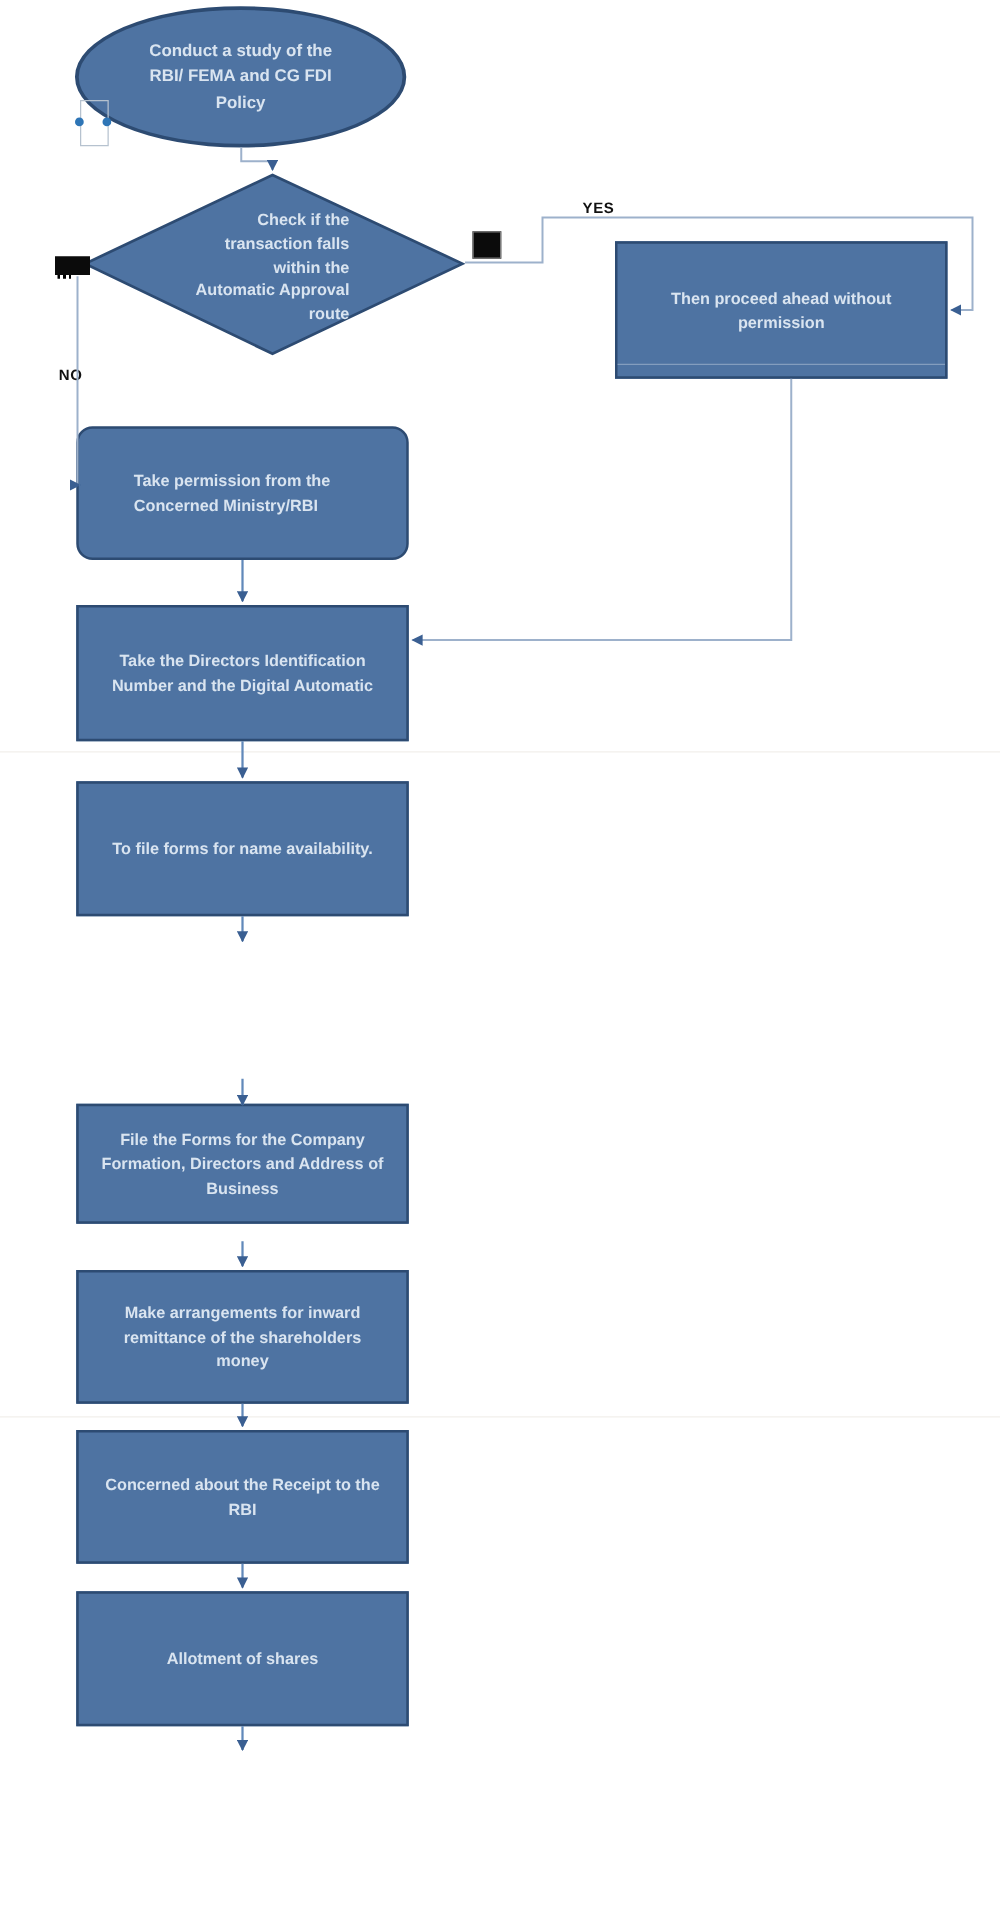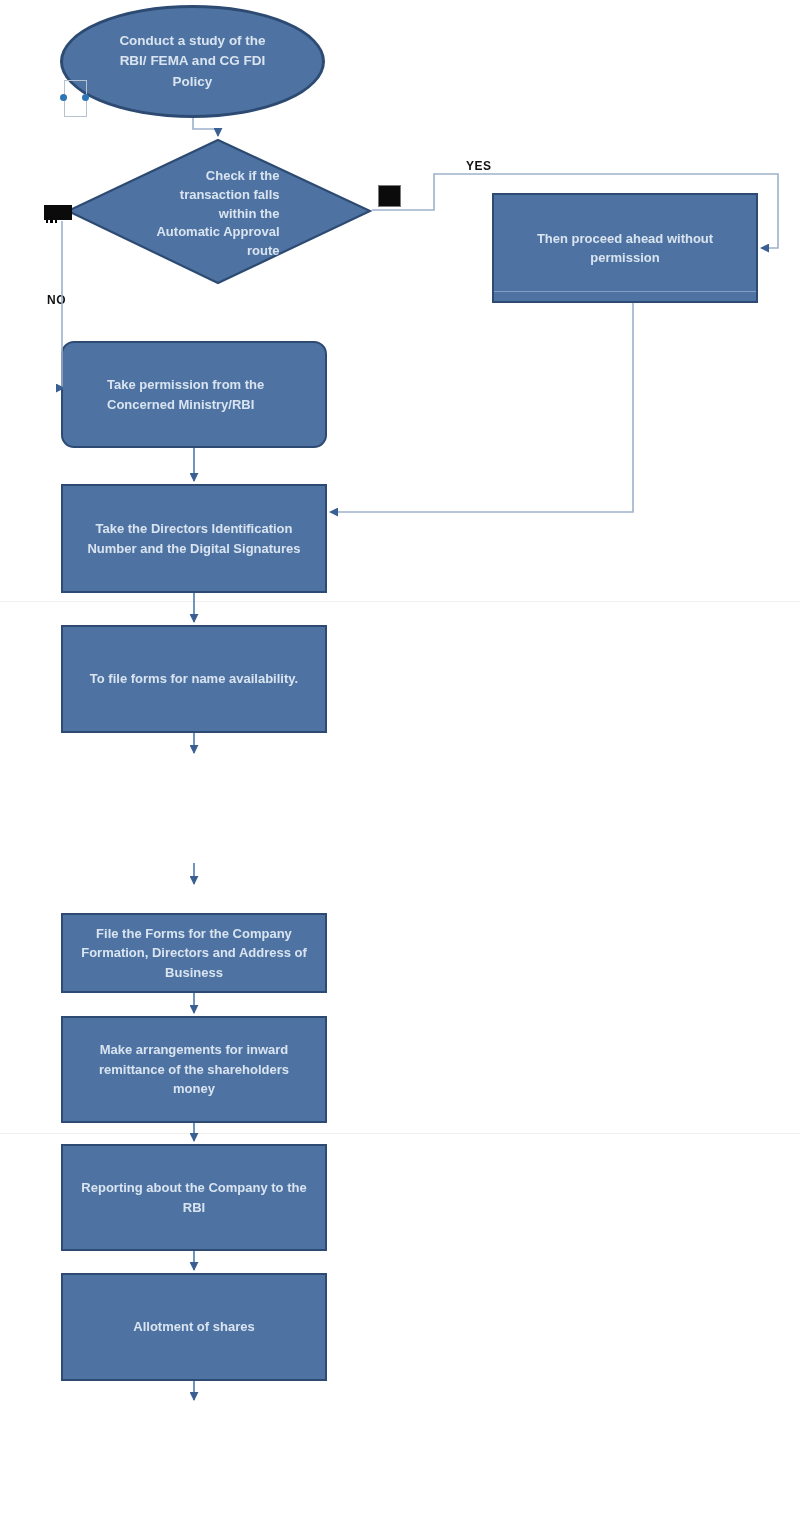--- a/index.html
+++ b/index.html
@@ -110,37 +110,37 @@
     <span>Then proceed ahead without
 permission</span>
   </div>
 
   <div class="node align-left" style="left:61px;top:341px;width:266px;height:107px">
     <span>Take permission from the
 Concerned Ministry/RBI</span>
   </div>
   <div class="node" style="left:61px;top:484px;width:266px;height:109px">
     <span>Take the Directors Identification
-Number and the Digital Signatures</span>
+Number and the Digital Automatic</span>
   </div>
   <div class="node" style="left:61px;top:625px;width:266px;height:108px">
     <span>To file forms for name availability.</span>
   </div>
-  <div class="node" style="left:61px;top:913px;width:266px;height:80px">
+  <div class="node" style="left:61px;top:883px;width:266px;height:96px">
     <span>File the Forms for the Company
 Formation, Directors and Address of
 Business</span>
   </div>
   <div class="node" style="left:61px;top:1016px;width:266px;height:107px">
     <span>Make arrangements for inward
 remittance of the shareholders
 money</span>
   </div>
   <div class="node" style="left:61px;top:1144px;width:266px;height:107px">
-    <span>Reporting about the Company to the
+    <span>Concerned about the Receipt to the
 RBI</span>
   </div>
   <div class="node" style="left:61px;top:1273px;width:266px;height:108px">
     <span>Allotment of shares</span>
   </div>
 
 
 </div>
 
 </body></html>

